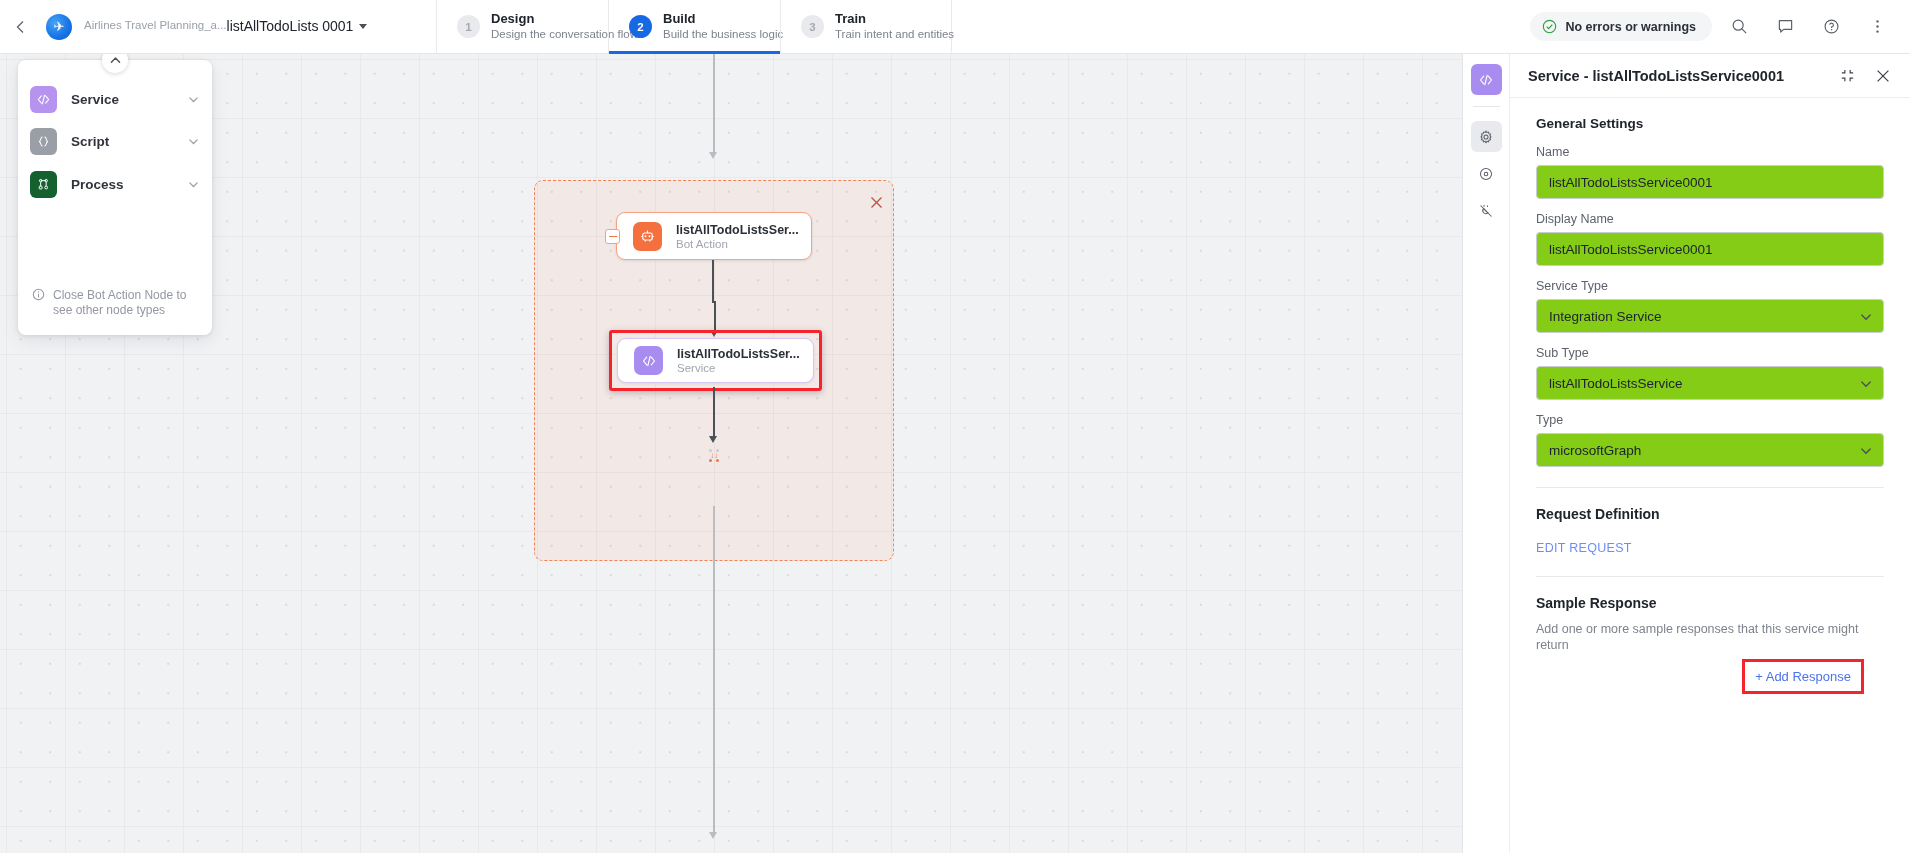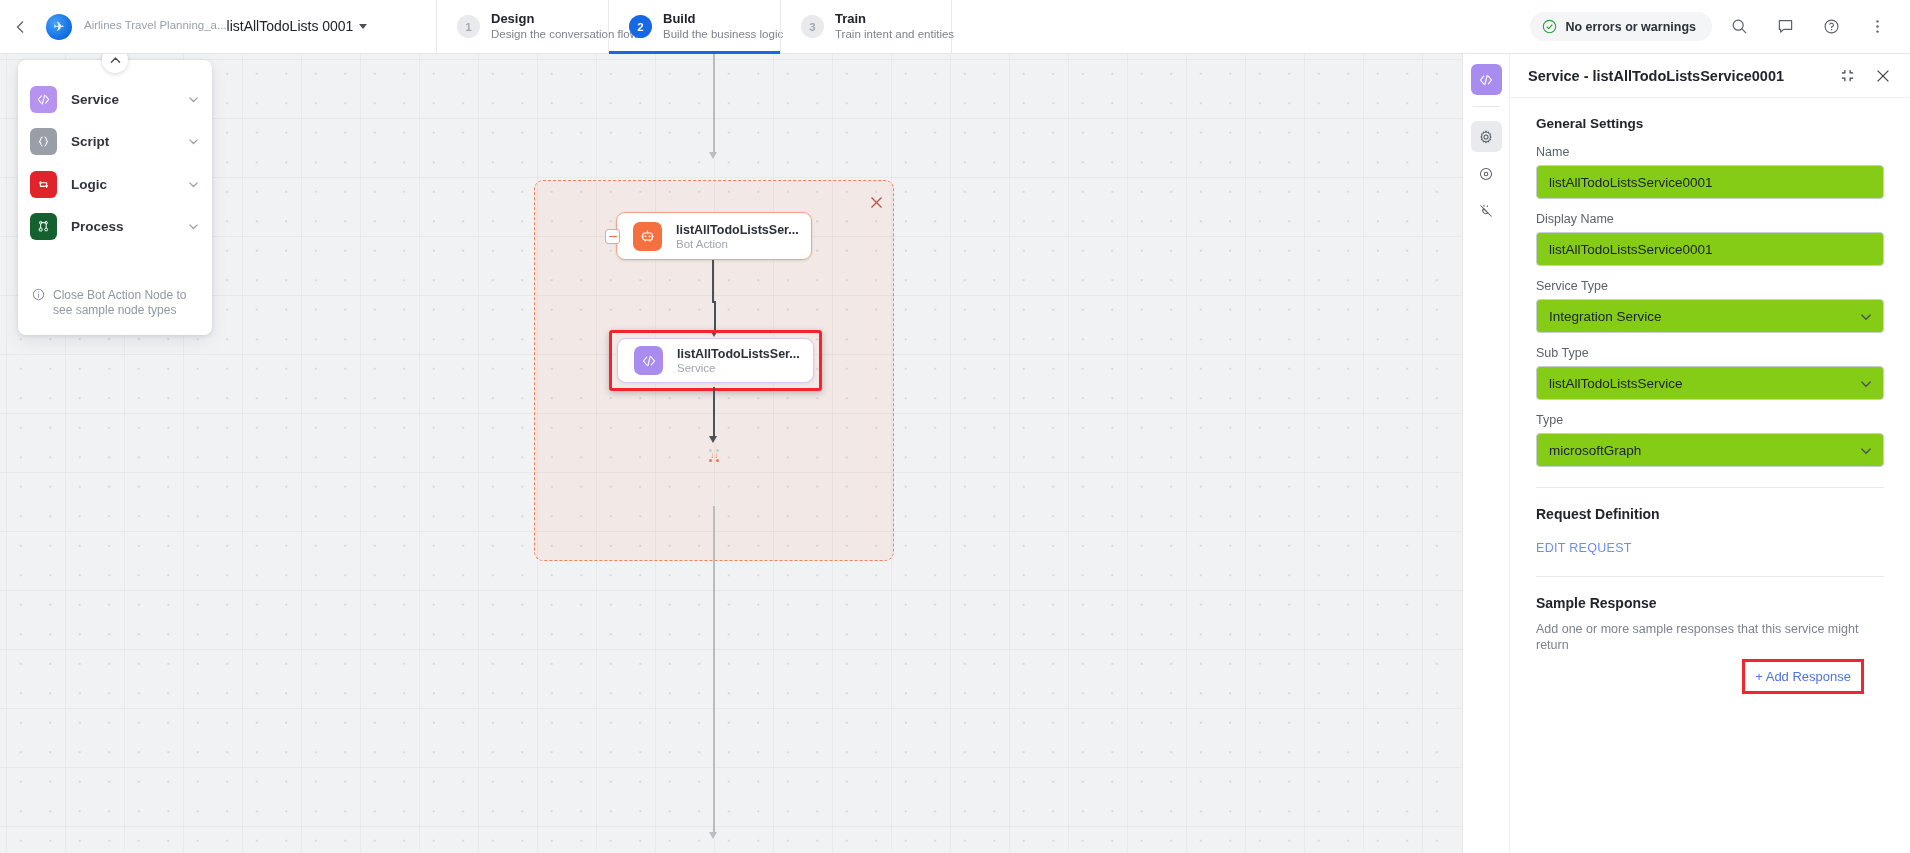--- a/index.html
+++ b/index.html
@@ -406,34 +406,20 @@
               </svg>
           </div>
           <div class="pal-label">Script</div>
           <div class="pal-chev">
             <svg width="13" height="13" viewBox="0 0 14 14">
                 <path d="M3 5.3 L7 9.2 L11 5.3" fill="none" stroke="currentColor" stroke-width="1.35" stroke-linecap="round"></path>
               </svg>
           </div>
         </div>
         <div class="pal-item">
-          <div class="pal-ico" style="background:#e0242c">
-            <svg width="15" height="15" viewBox="0 0 18 18">
-                <path d="M5.2 6.2 v5 h5.6 M4.2 7.4 L5.2 5.6 L6.4 7.4" fill="none" stroke="#fff" stroke-width="1.3" stroke-linecap="round" stroke-linejoin="round"></path>
-                <path d="M12.8 11.8 v-5 h-5.6 M13.8 10.6 L12.8 12.4 L11.6 10.6" fill="none" stroke="#fff" stroke-width="1.3" stroke-linecap="round" stroke-linejoin="round"></path>
-              </svg>
-          </div>
-          <div class="pal-label">Logic</div>
-          <div class="pal-chev">
-            <svg width="13" height="13" viewBox="0 0 14 14">
-                <path d="M3 5.3 L7 9.2 L11 5.3" fill="none" stroke="currentColor" stroke-width="1.35" stroke-linecap="round"></path>
-              </svg>
-          </div>
-        </div>
-        <div class="pal-item">
           <div class="pal-ico" style="background:#14602f">
             <svg width="15" height="15" viewBox="0 0 18 18">
                 <g stroke="#fff" stroke-width="1.2" fill="none">
                   <circle cx="5.6" cy="4.4" r="1.5"></circle>
                   <circle cx="12.2" cy="4.4" r="1.5"></circle>
                   <rect x="3.9" y="11" width="3.3" height="3.3" rx="0.5"></rect>
                   <circle cx="12.2" cy="12.6" r="1.7"></circle>
                   <path d="M5.6 5.9 v5.1 M12.2 5.9 v5 M5.6 4.4 h6.6"></path>
                 </g>
               </svg>
@@ -447,21 +433,21 @@
         </div>
       </div>
       <div class="pal-note">
         <span>
           <svg width="13" height="13" viewBox="0 0 14 14">
               <circle cx="7" cy="7" r="5.6" fill="none" stroke="#9297a1" stroke-width="1.1"></circle>
               <path d="M7 6.2 v4" stroke="#9297a1" stroke-width="1.1"></path>
               <circle cx="7" cy="4.2" r="0.65" fill="#9297a1"></circle>
             </svg>
         </span>
-        <span class="txt">Close Bot Action Node to see sample node types</span>
+        <span class="txt">Close Bot Action Node to see other node types</span>
       </div>
     </div>
   </div>
 
   <div class="rpanel">
 
     <div class="rrail">
       <div class="rail-btn purple">
         <svg width="16" height="16" viewBox="0 0 18 18">
             <path d="M6.4 4.6 L2.8 9 L6.4 13.4 M11.6 4.6 L15.2 9 L11.6 13.4 M10.3 3.8 L7.7 14.2" fill="none" stroke="#fff" stroke-width="1.3" stroke-linecap="round" stroke-linejoin="round"></path>

